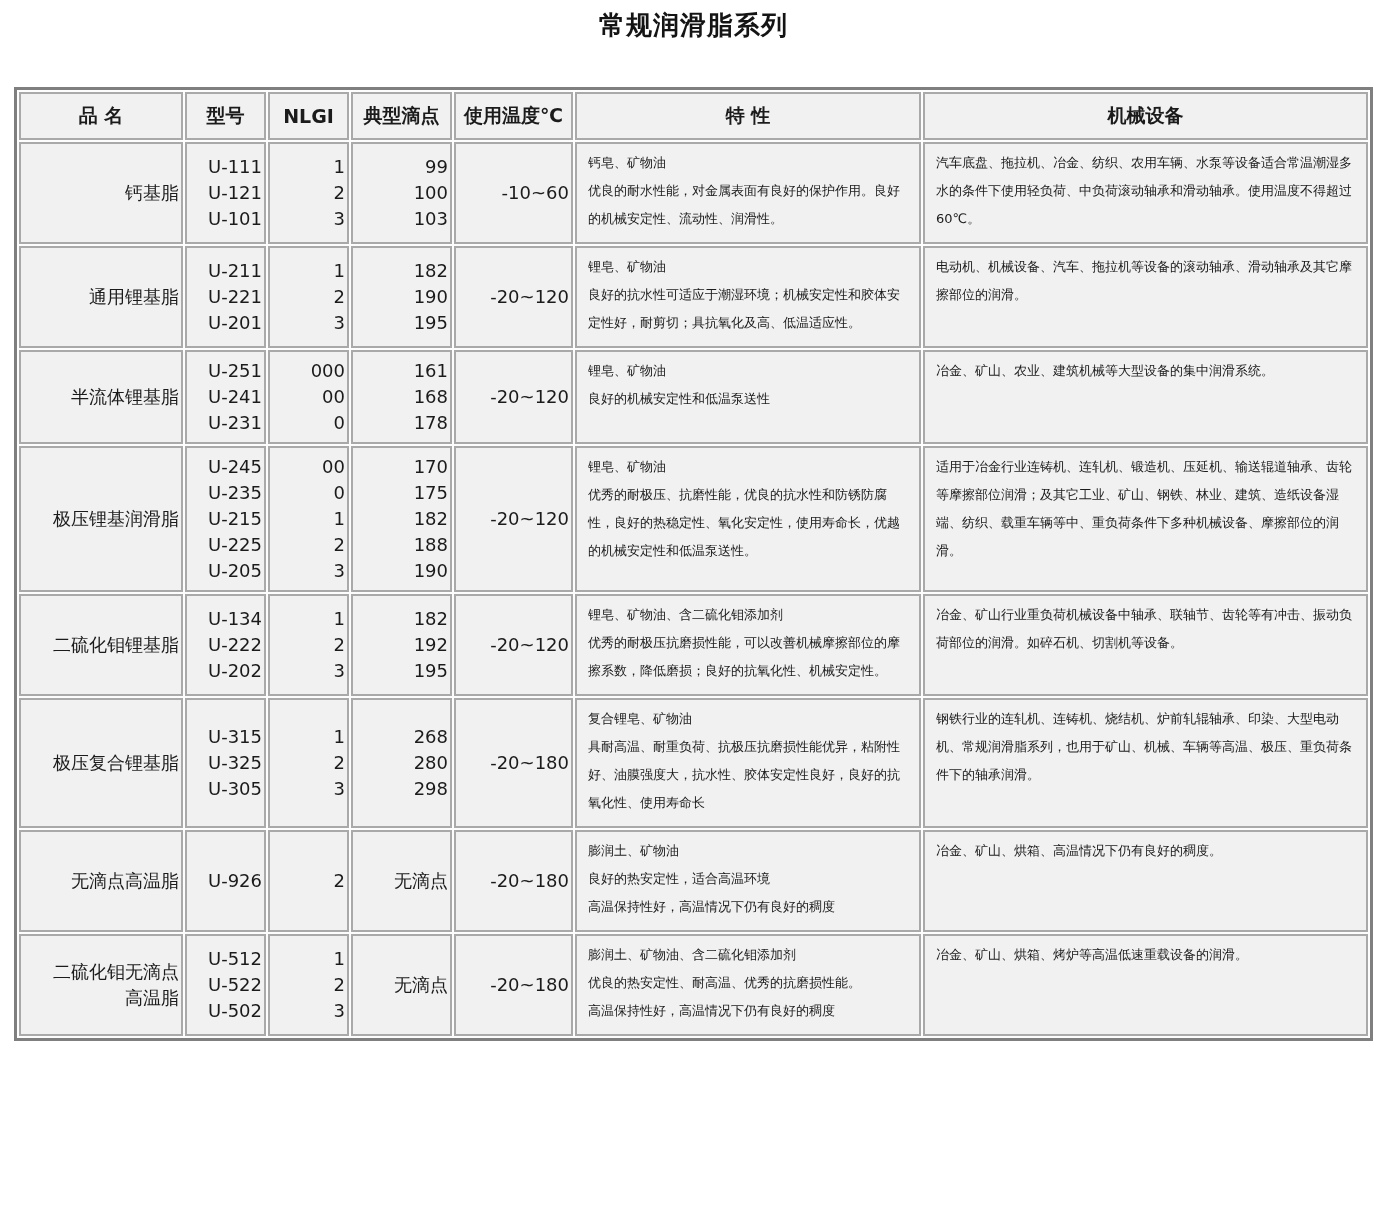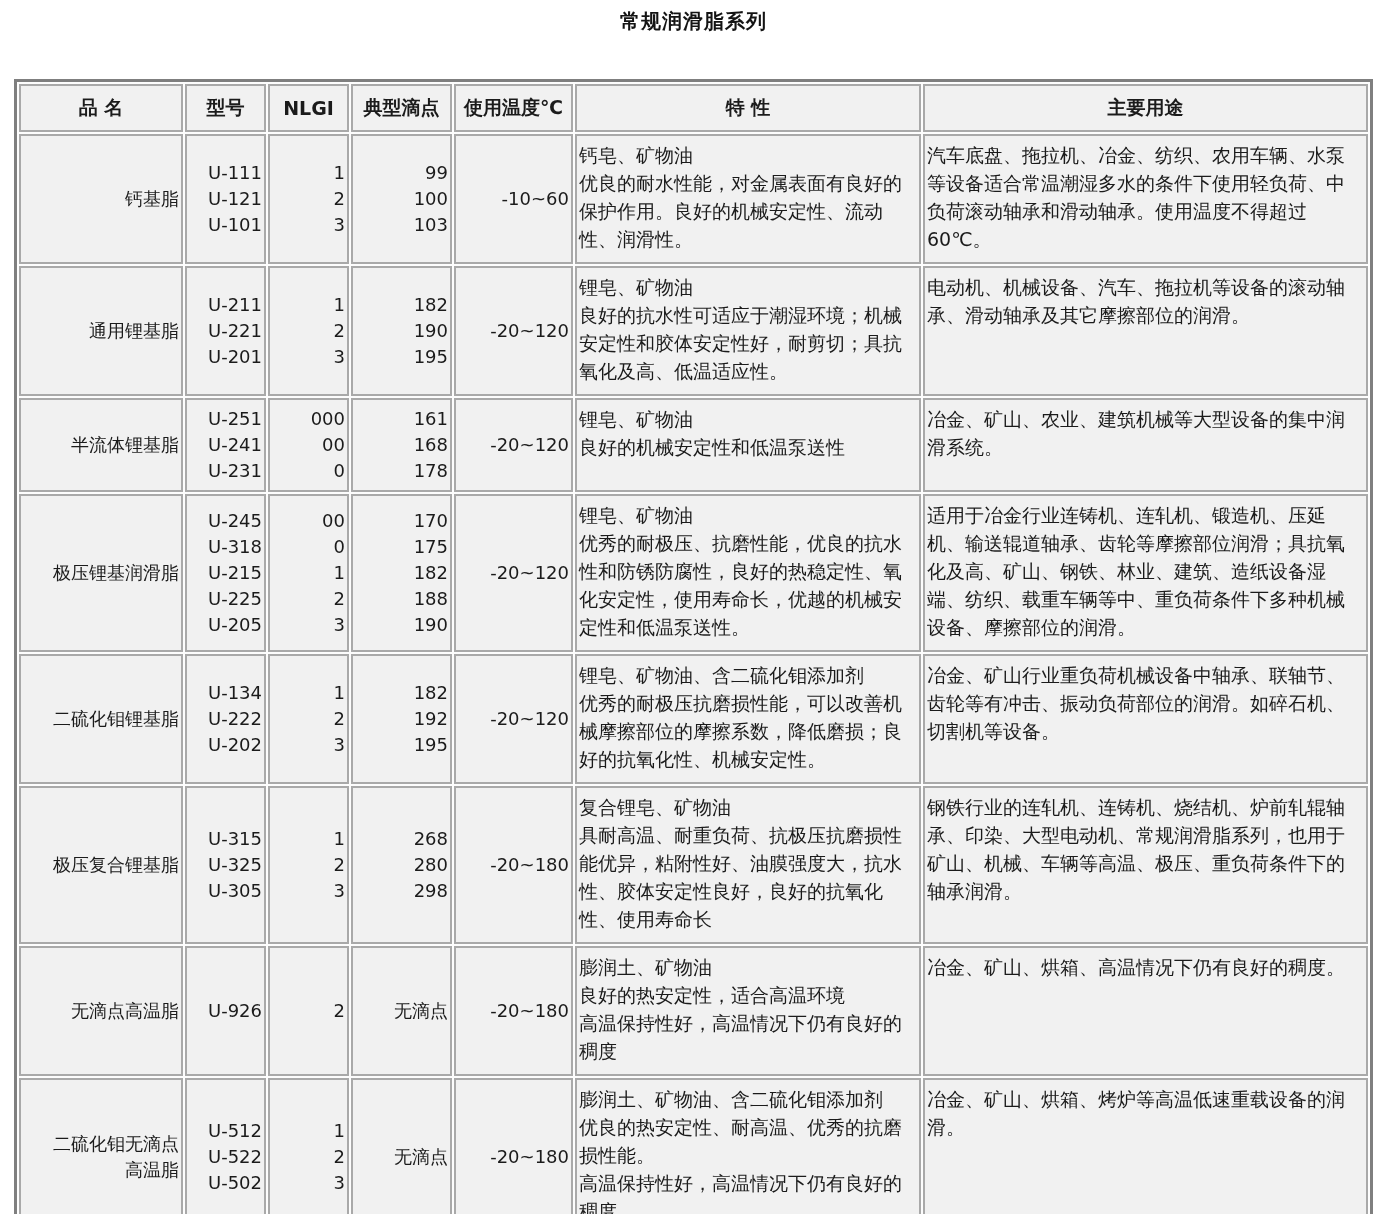--- a/index.html
+++ b/index.html
@@ -13,21 +13,21 @@
   .page {
     width: 1387px;
     min-height: 1214px;
     background: #ffffff;
     box-sizing: border-box;
   }
   h1.title {
     margin: 0;
     padding-top: 8px;
     text-align: center;
-    font-size: 20px;
+    font-size: 26px;
     font-weight: bold;
     letter-spacing: 1px;
     color: #141414;
   }
   table.grease {
     margin: 44px auto 0 auto;
     width: 1359px;
     table-layout: fixed;
     border-collapse: separate;
     border-spacing: 2px;
@@ -57,25 +57,25 @@
   }
   td.center {
     font-size: 18px;
     text-align: right;
     vertical-align: middle;
     line-height: 26px;
     padding: 6px 2px;
     white-space: pre-line;
   }
   td.text {
-    font-size: 19px;
+    font-size: 13px;
     text-align: left;
     vertical-align: top;
     line-height: 28px;
-    padding: 5px 10px 9px 2px;
+    padding: 5px 10px 9px 11px;
     white-space: pre-line;
   }
 </style>
 </head>
 <body>
 
 <div class="page">
   <h1 class="title">常规润滑脂系列</h1>
 
   <table class="grease">
@@ -89,21 +89,21 @@
         <col class="c6">
     </colgroup>
     <thead>
       <tr>
           <th>品 名</th>
           <th>型号</th>
           <th>NLGI</th>
           <th>典型滴点</th>
           <th>使用温度℃</th>
           <th>特 性</th>
-          <th>主要用途</th>
+          <th>机械设备</th>
         </tr>
     </thead>
     <tbody>
         <tr>
           <td class="center">钙基脂</td>
           <td class="center">U-111
 U-121
 U-101</td>
           <td class="center">1
 2
@@ -144,38 +144,38 @@
 168
 178</td>
           <td class="center">-20~120</td>
           <td class="text">锂皂、矿物油
 良好的机械安定性和低温泵送性</td>
           <td class="text">冶金、矿山、农业、建筑机械等大型设备的集中润滑系统。</td>
         </tr>
         <tr>
           <td class="center">极压锂基润滑脂</td>
           <td class="center">U-245
-U-318
+U-235
 U-215
 U-225
 U-205</td>
           <td class="center">00
 0
 1
 2
 3</td>
           <td class="center">170
 175
 182
 188
 190</td>
           <td class="center">-20~120</td>
           <td class="text">锂皂、矿物油
 优秀的耐极压、抗磨性能，优良的抗水性和防锈防腐性，良好的热稳定性、氧化安定性，使用寿命长，优越的机械安定性和低温泵送性。</td>
-          <td class="text">适用于冶金行业连铸机、连轧机、锻造机、压延机、输送辊道轴承、齿轮等摩擦部位润滑；具抗氧化及高、矿山、钢铁、林业、建筑、造纸设备湿端、纺织、载重车辆等中、重负荷条件下多种机械设备、摩擦部位的润滑。</td>
+          <td class="text">适用于冶金行业连铸机、连轧机、锻造机、压延机、输送辊道轴承、齿轮等摩擦部位润滑；及其它工业、矿山、钢铁、林业、建筑、造纸设备湿端、纺织、载重车辆等中、重负荷条件下多种机械设备、摩擦部位的润滑。</td>
         </tr>
         <tr>
           <td class="center">二硫化钼锂基脂</td>
           <td class="center">U-134
 U-222
 U-202</td>
           <td class="center">1
 2
 3</td>
           <td class="center">182

